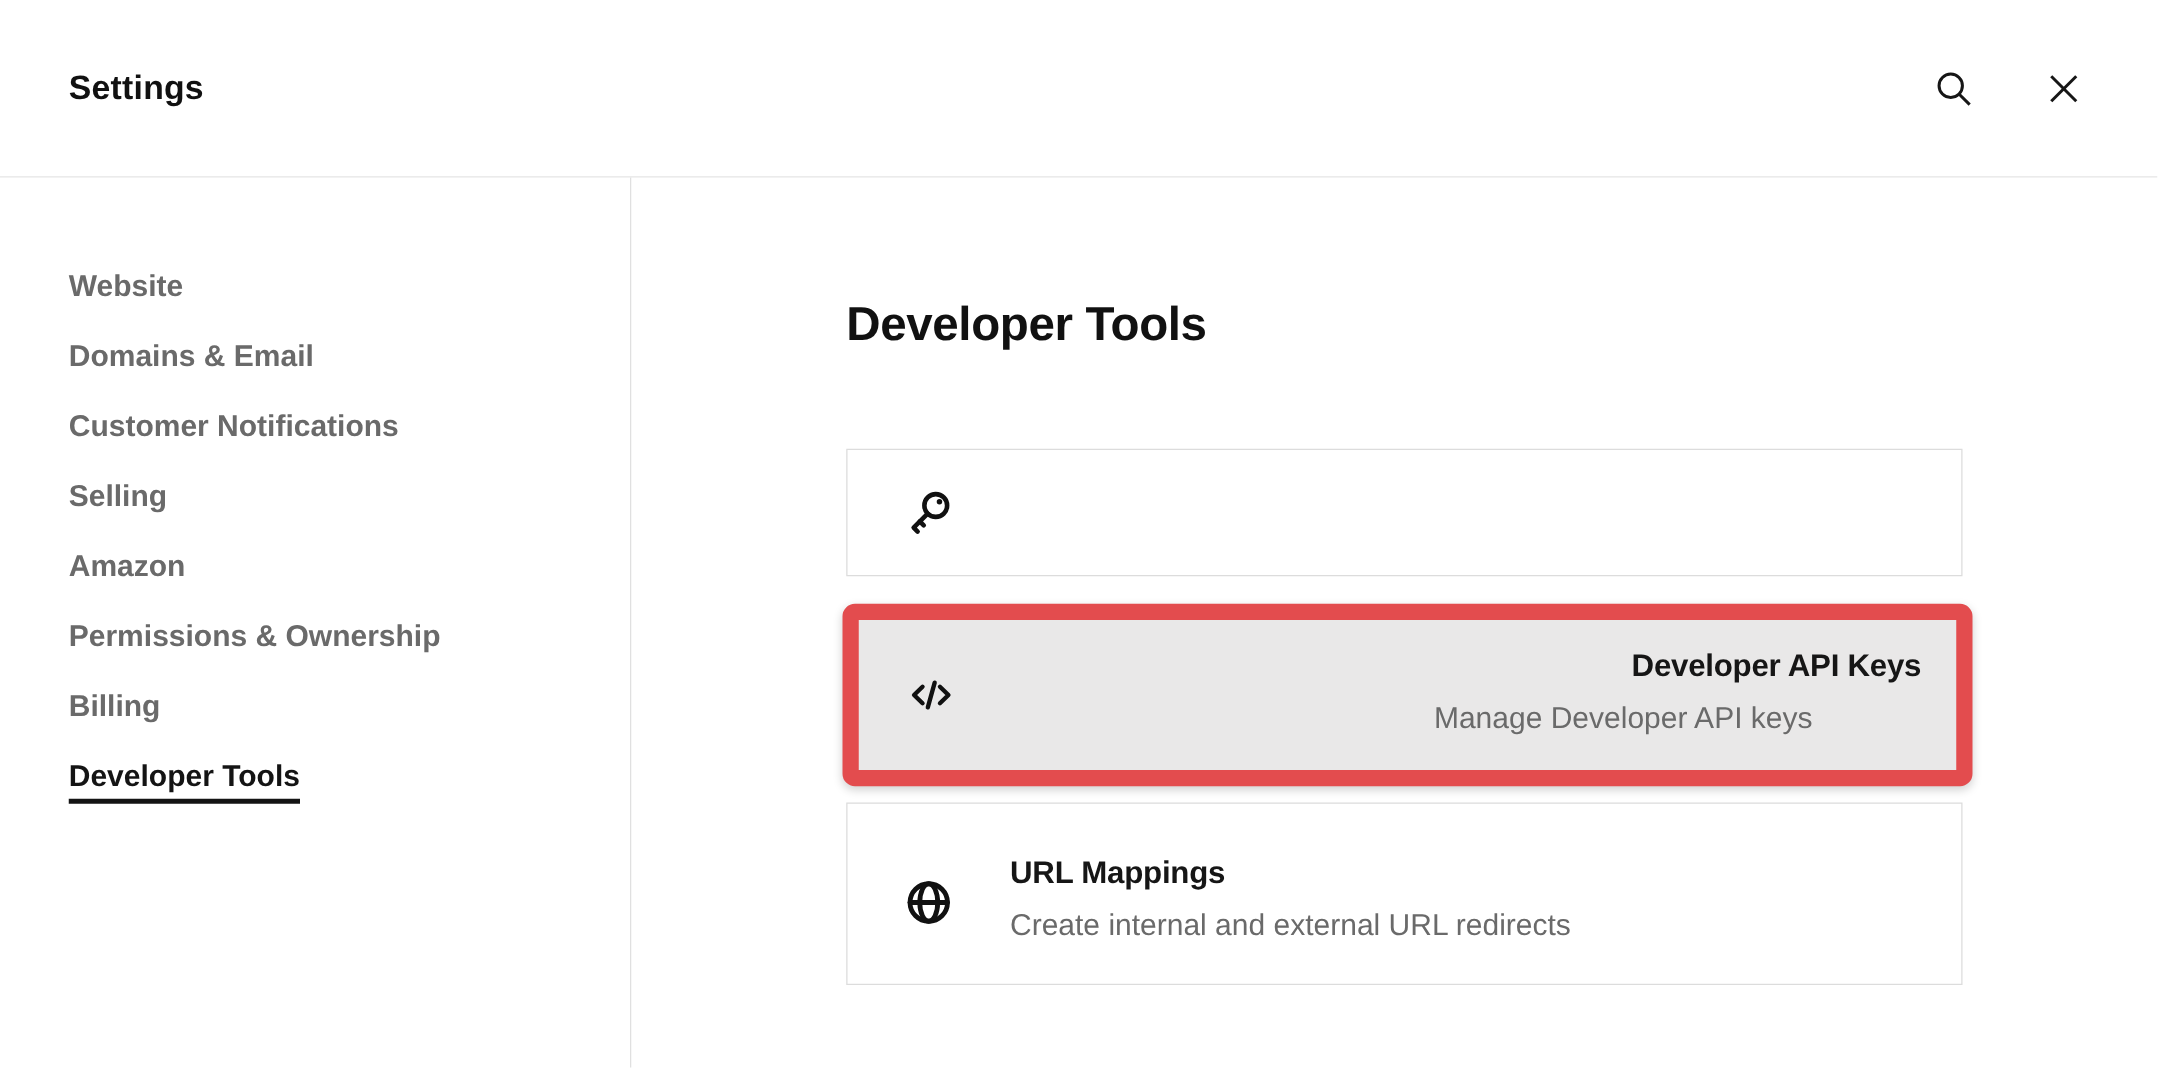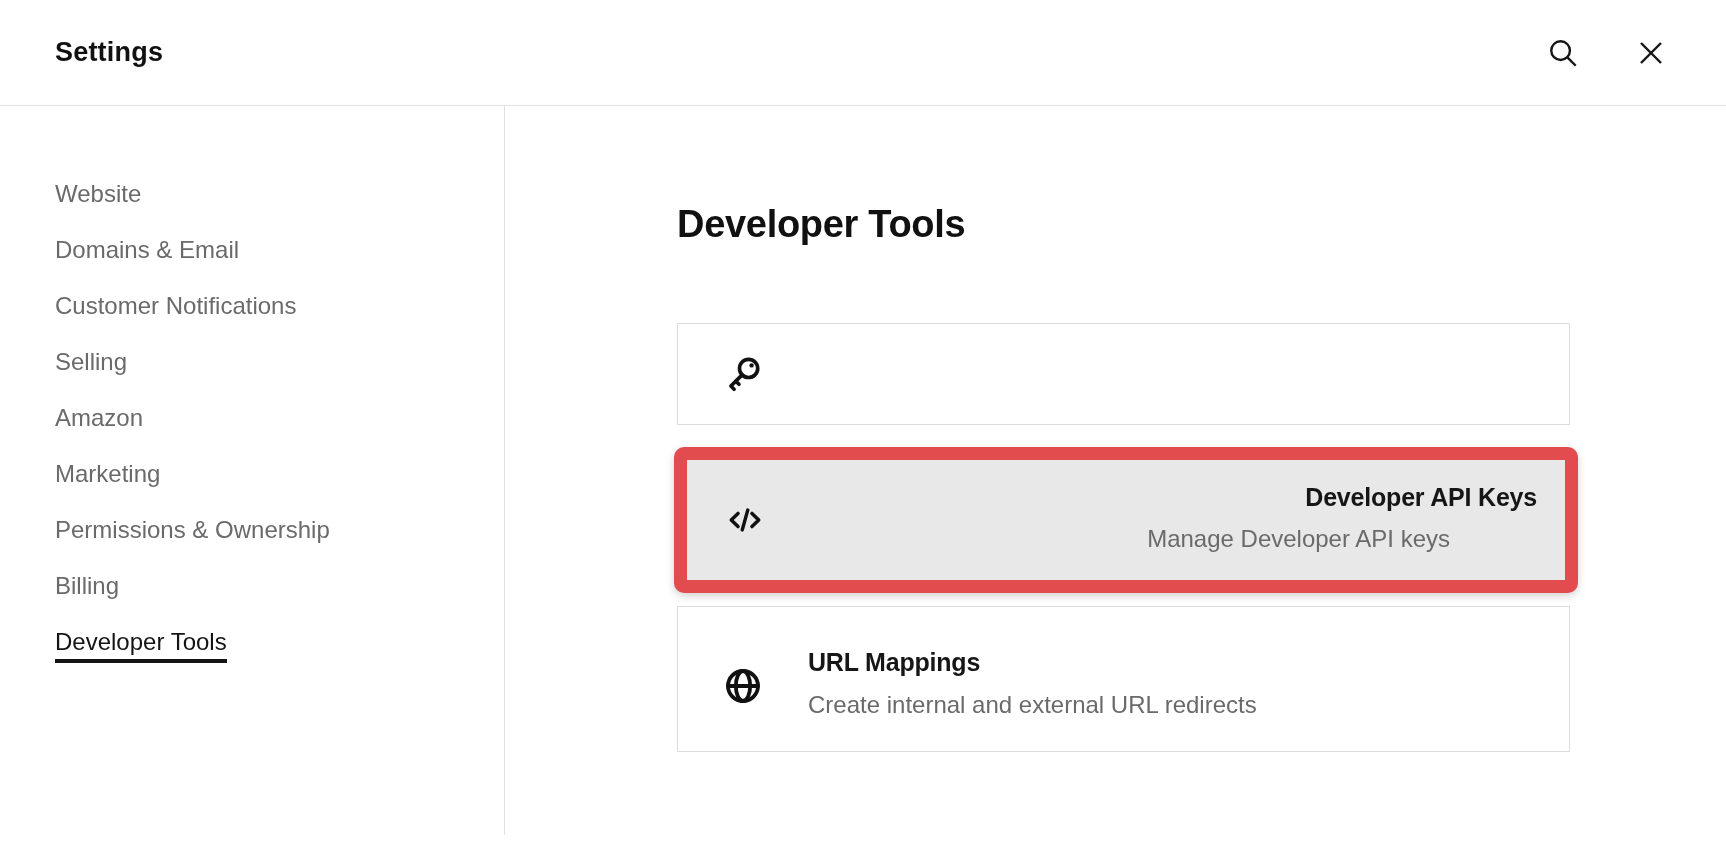--- a/index.html
+++ b/index.html
@@ -1,21 +1,21 @@
 <!DOCTYPE html>
 <html style="--highlight-red: #e34c4e; --highlight-bg: #e9e8e8;"><head>
 <meta charset="utf-8">
 <style>
   * { margin: 0; padding: 0; box-sizing: border-box; }
   html, body { width: 1726px; height: 854px; background: #ffffff; overflow: hidden; }
   body { font-family: "Liberation Sans", "DejaVu Sans", sans-serif; color: #161616; }
 
   
   .header {
-    height: 106px;
+    height: 142px;
     display: flex;
     align-items: center;
     padding: 0 57px 0 55px;
     border-bottom: 1px solid #e5e5e5;
     background: #fff;
     text-align: center;
   }
   .panel-title {
     font-size: 27px;
     font-weight: 700;
@@ -42,21 +42,21 @@
 
   
   .sidebar {
     width: 505px;
     border-right: 1px solid #e0e0e0;
     padding: 76px 0 0 55px;
     flex-shrink: 0;
   }
   .sidebar-item {
     font-size: 24px;
-    font-weight: 400;
+    font-weight: 700;
     line-height: 24px;
     color: #6a6a6a;
     margin-bottom: 32px;
     cursor: pointer;
   }
   .sidebar-item span { display: inline-block; }
   .sidebar-item.active { color: #141414; }
   .sidebar-item.active span {
     padding-bottom: 5px;
     border-bottom: 4px solid #141414;
@@ -149,21 +149,20 @@
 </div>
 
 <div class="content">
 
   <nav class="sidebar">
     <div class="sidebar-item"><span>Website</span></div>
     <div class="sidebar-item"><span>Domains &amp; Email</span></div>
     <div class="sidebar-item"><span>Customer Notifications</span></div>
     <div class="sidebar-item"><span>Selling</span></div>
     <div class="sidebar-item"><span>Amazon</span></div>
-    <div class="sidebar-item"><span>Marketing</span></div>
     <div class="sidebar-item"><span>Permissions &amp; Ownership</span></div>
     <div class="sidebar-item"><span>Billing</span></div>
     <div class="sidebar-item active"><span>Developer Tools</span></div>
   </nav>
 
   <main class="main">
     <h1 class="page-heading">Developer Tools</h1>
 
     <div class="card-list">
 

